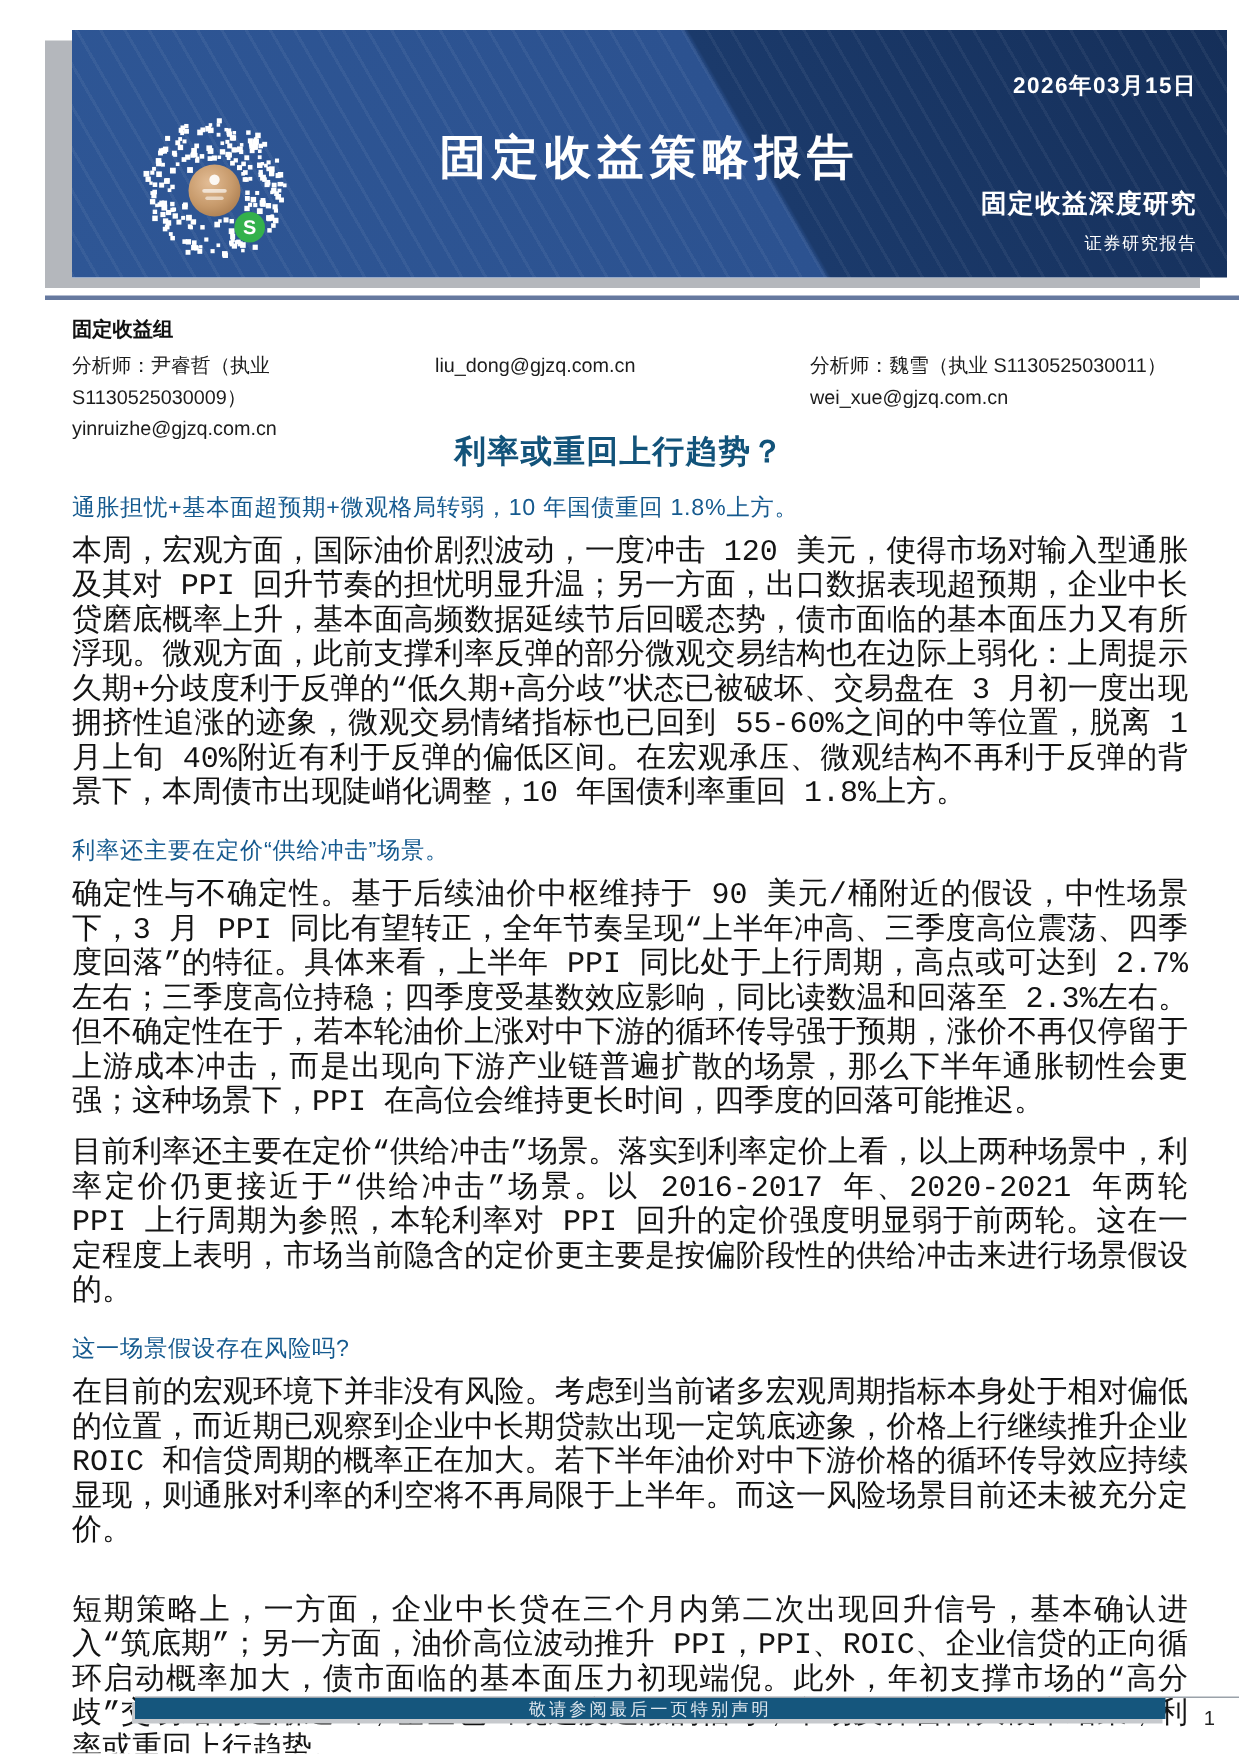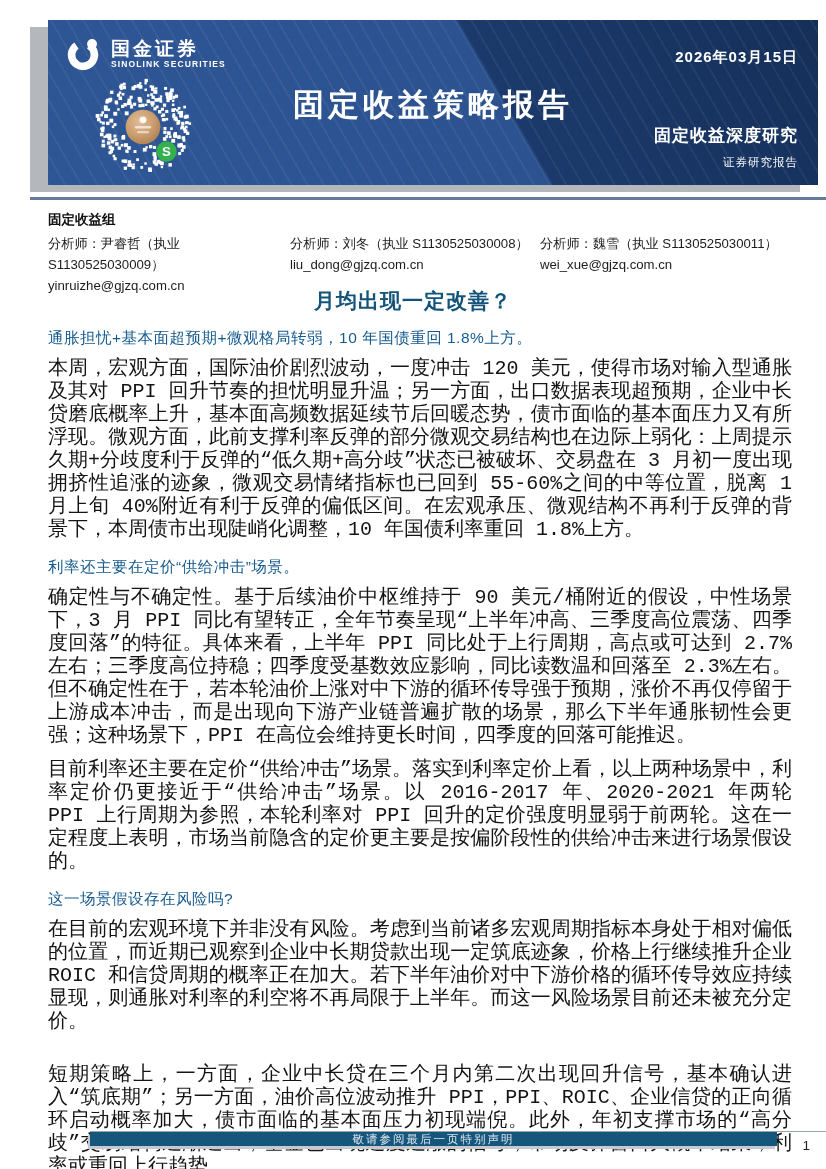--- a/index.html
+++ b/index.html
@@ -69,30 +69,20 @@
     box-shadow:-2px 3px 0 #c6c9cd;
   }
   .page-number{position:absolute;right:16px;top:1138px;font-size:13.5px;color:#222;}
 </style>
 </head>
 <body>
 
 <div class="page">
 
   <header class="banner">
-    <div class="brand">
-      <svg class="brand-icon" viewBox="0 0 40 40" aria-hidden="true">
-        <circle cx="20" cy="21" r="12" fill="none" stroke="#ffffff" stroke-width="8" stroke-dasharray="61 15" transform="rotate(-58 20 21)"></circle>
-        <circle cx="29.5" cy="9.5" r="5.2" fill="#ffffff"></circle>
-      </svg>
-      <div class="brand-text">
-        <div class="brand-cn">国金证券</div>
-        <div class="brand-en">SINOLINK SECURITIES</div>
-      </div>
-    </div>
 
     <div class="banner-date">2026年03月15日</div>
 
     <div class="qr">
       <svg viewBox="0 0 100 100" aria-hidden="true">
         <g id="qr-dots">
             <rect x="87.0" y="48.3" width="3.5" height="3.5" fill="#ffffff"></rect>
             <rect x="91.3" y="37.9" width="3.6" height="3.6" fill="#ffffff"></rect>
             <rect x="16.3" y="21.3" width="3.5" height="3.5" fill="#ffffff"></rect>
             <rect x="74.9" y="85.4" width="3.4" height="3.4" fill="#ffffff"></rect>
@@ -342,31 +332,30 @@
   <div class="rule"></div>
 
   <section class="analysts">
     <div class="team">固定收益组</div>
     <div class="cols">
       <div class="col1">
         <div>分析师：尹睿哲（执业 S1130525030009）</div>
         <div class="email">yinruizhe@gjzq.com.cn</div>
       </div>
       <div class="col2">
-        <div>分析师：刘冬（执业 S1130525030008）</div>
         <div class="email">liu_dong@gjzq.com.cn</div>
       </div>
       <div class="col3">
         <div>分析师：魏雪（执业 S1130525030011）</div>
         <div class="email">wei_xue@gjzq.com.cn</div>
       </div>
     </div>
   </section>
 
-  <h1 class="report-title">月均出现一定改善？</h1>
+  <h1 class="report-title">利率或重回上行趋势？</h1>
 
   <div class="content">
     <div class="sec-heading first">通胀担忧+基本面超预期+微观格局转弱，10 年国债重回 1.8%上方。</div>
     <p>本周，宏观方面，国际油价剧烈波动，一度冲击 120 美元，使得市场对输入型通胀及其对 PPI 回升节奏的担忧明显升温；另一方面，出口数据表现超预期，企业中长贷磨底概率上升，基本面高频数据延续节后回暖态势，债市面临的基本面压力又有所浮现。微观方面，此前支撑利率反弹的部分微观交易结构也在边际上弱化：上周提示久期+分歧度利于反弹的“低久期+高分歧”状态已被破坏、交易盘在 3 月初一度出现拥挤性追涨的迹象，微观交易情绪指标也已回到 55-60%之间的中等位置，脱离 1 月上旬 40%附近有利于反弹的偏低区间。在宏观承压、微观结构不再利于反弹的背景下，本周债市出现陡峭化调整，10 年国债利率重回 1.8%上方。</p>
 
     <div class="sec-heading">利率还主要在定价“供给冲击”场景。</div>
     <p>确定性与不确定性。基于后续油价中枢维持于 90 美元/桶附近的假设，中性场景下，3 月 PPI 同比有望转正，全年节奏呈现“上半年冲高、三季度高位震荡、四季度回落”的特征。具体来看，上半年 PPI 同比处于上行周期，高点或可达到 2.7%左右；三季度高位持稳；四季度受基数效应影响，同比读数温和回落至 2.3%左右。但不确定性在于，若本轮油价上涨对中下游的循环传导强于预期，涨价不再仅停留于上游成本冲击，而是出现向下游产业链普遍扩散的场景，那么下半年通胀韧性会更强；这种场景下，PPI 在高位会维持更长时间，四季度的回落可能推迟。</p>
     <p>目前利率还主要在定价“供给冲击”场景。落实到利率定价上看，以上两种场景中，利率定价仍更接近于“供给冲击”场景。以 2016-2017 年、2020-2021 年两轮 PPI 上行周期为参照，本轮利率对 PPI 回升的定价强度明显弱于前两轮。这在一定程度上表明，市场当前隐含的定价更主要是按偏阶段性的供给冲击来进行场景假设的。</p>
 
     <div class="sec-heading">这一场景假设存在风险吗?</div>

